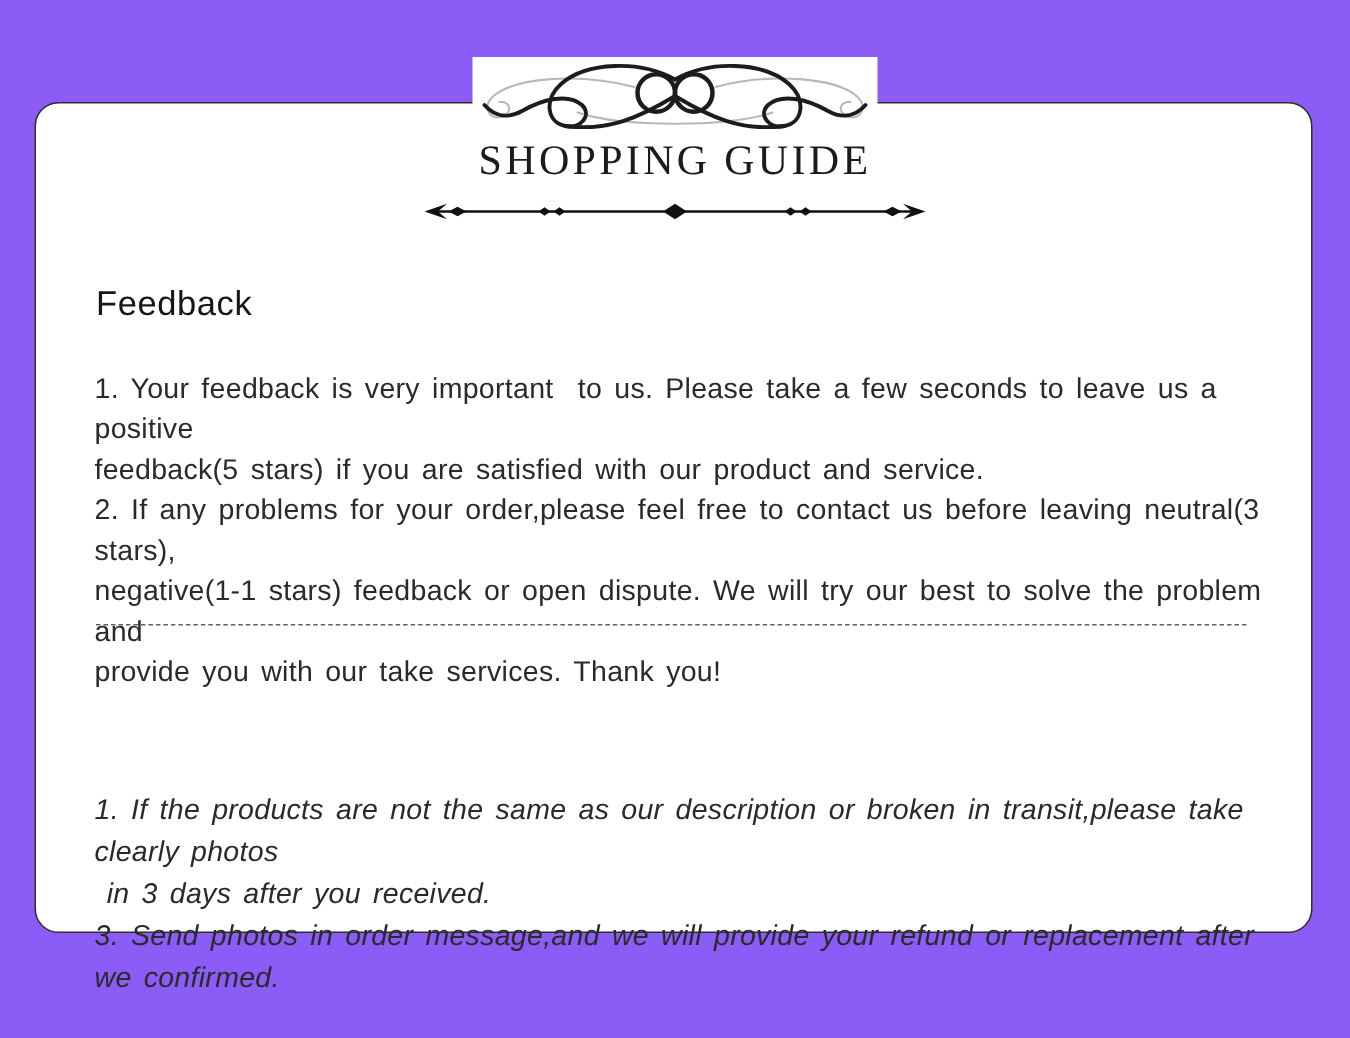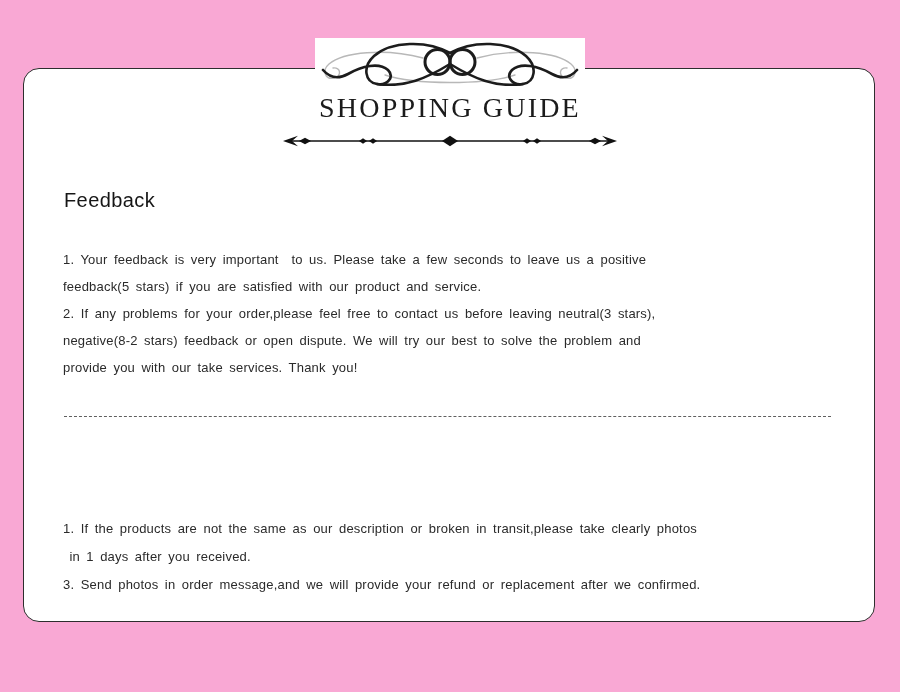--- a/index.html
+++ b/index.html
@@ -4,21 +4,21 @@
 <style>
   html, body {
     margin: 0;
     padding: 0;
     background: #ffffff;
   }
   .canvas {
     position: relative;
     width: 900px;
     height: 692px;
-    background: #f9a8d4;
+    background: #8b5cf6;
     font-family: "Liberation Sans", "DejaVu Sans", sans-serif;
     color: #232323;
     overflow: hidden;
   }
   .frame {
     position: absolute;
     left: 23px;
     top: 68px;
     width: 852px;
     height: 554px;
@@ -52,39 +52,39 @@
   .title-divider {
     position: absolute;
     left: 283px;
     top: 133px;
     width: 334px;
     height: 16px;
   }
   .heading {
     position: absolute;
     left: 64px;
-    font-size: 20px;
+    font-size: 23px;
     font-weight: 400;
     letter-spacing: 0.4px;
     color: #161616;
     white-space: pre;
   }
   .feedback-heading { top: 189px; }
   .return-heading   { top: 449px; }
   .body-block {
     position: absolute;
     left: 63px;
     width: 790px;
-    font-size: 13px;
+    font-size: 19px;
     letter-spacing: 0.2px;
     word-spacing: 2.6px;
     color: #2a2a2a;
   }
   .feedback-body { top: 246px; }
-  .return-body   { top: 515px; width: 800px; }
+  .return-body   { top: 527px; width: 800px; font-style: italic; }
   .body-line {
     white-space: pre-wrap;
     line-height: 27px;
   }
   .return-body .body-line { line-height: 28px; }
   .section-divider {
     position: absolute;
     left: 64px;
     top: 416px;
     width: 767px;
@@ -135,26 +135,26 @@
       <polygon points="334,8 319,2.8 325,8 319,13.2"></polygon>
     </g>
   </svg>
 
   <div class="heading feedback-heading">Feedback</div>
 
   <div class="body-block feedback-body">
     <div class="body-line">1. Your feedback is very important  to us. Please take a few seconds to leave us a positive</div>
     <div class="body-line">feedback(5 stars) if you are satisfied with our product and service.</div>
     <div class="body-line">2. If any problems for your order,please feel free to contact us before leaving neutral(3 stars),</div>
-    <div class="body-line">negative(8-2 stars) feedback or open dispute. We will try our best to solve the problem and</div>
+    <div class="body-line">negative(1-1 stars) feedback or open dispute. We will try our best to solve the problem and</div>
     <div class="body-line">provide you with our take services. Thank you!</div>
   </div>
 
   <div class="section-divider"></div>
 
 
   <div class="body-block return-body">
     <div class="body-line">1. If the products are not the same as our description or broken in transit,please take clearly photos</div>
-    <div class="body-line"> in 1 days after you received.</div>
+    <div class="body-line"> in 3 days after you received.</div>
     <div class="body-line">3. Send photos in order message,and we will provide your refund or replacement after we confirmed.</div>
   </div>
 
 </div>
 
 </body></html>

